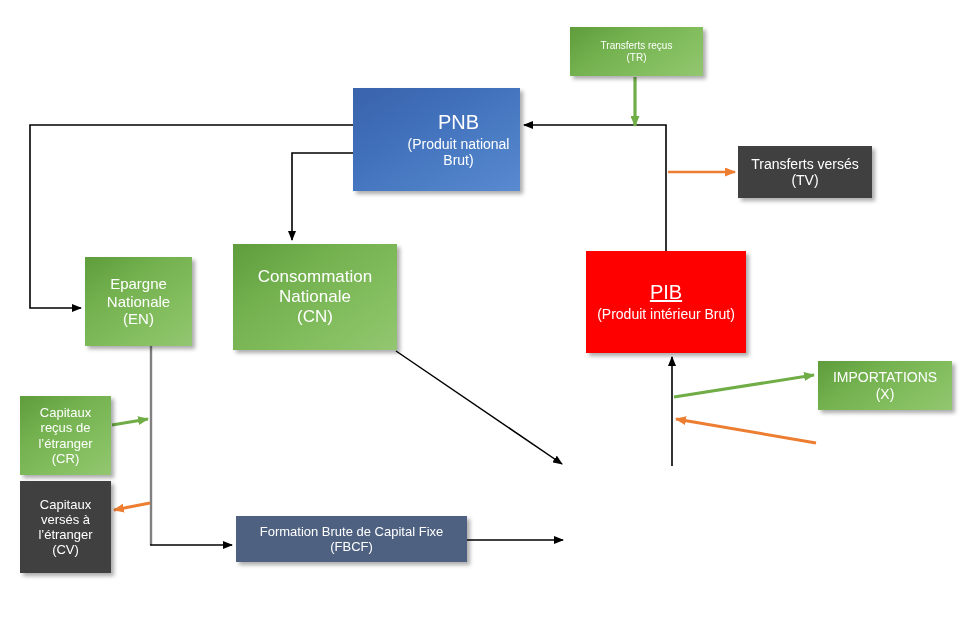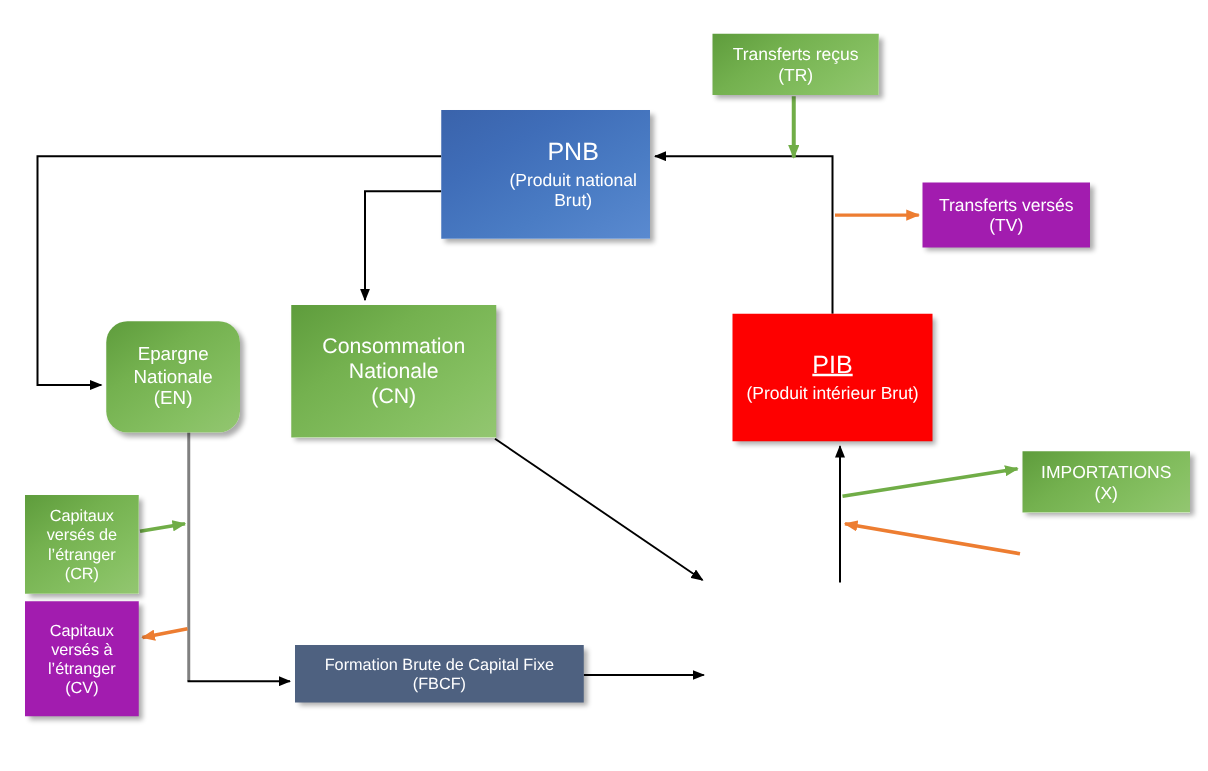--- a/index.html
+++ b/index.html
@@ -48,32 +48,32 @@
     background: linear-gradient(145deg, #5e9c3c 0%, #74b14f 35%, #86c062 75%, #93c671 100%);
   }
   .blue {
     background: linear-gradient(150deg, #3a63ab 0%, #3f6db8 30%, #4a7cc4 65%, #5a8ad0 100%);
     padding-left: 44px;
   }
   .red {
     background: #fe0000;
   }
   .orange {
-    background: #a21caf;
+    background: #404040;
   }
   .slate {
     background: #4e6180;
   }
 
-  #node-tr   { left: 570px; top: 27px;  width: 133px; height: 49px;  font-size: 14px; }
+  #node-tr   { left: 570px; top: 27px;  width: 133px; height: 49px;  font-size: 10px; }
   #node-pnb  { left: 353px; top: 88px;  width: 167px; height: 103px; }
   #node-pnb .ttl { font-size: 20px; margin-bottom: 2px; }
   #node-pnb .sub { font-size: 14px; }
   #node-tv   { left: 738px; top: 146px; width: 134px; height: 52px;  font-size: 14px; }
-  #node-en   { left: 85px;  top: 257px; width: 107px; height: 89px;  font-size: 15px; border-radius: 17px; }
+  #node-en   { left: 85px;  top: 257px; width: 107px; height: 89px;  font-size: 15px; }
   #node-cn   { left: 233px; top: 244px; width: 164px; height: 106px; font-size: 17px; }
   #node-pib  { left: 586px; top: 251px; width: 160px; height: 102px; }
   #node-pib .ttl { font-size: 20px; margin-bottom: 2px; text-decoration: underline; }
   #node-pib .sub { font-size: 14px; }
   #node-x    { left: 818px; top: 361px; width: 134px; height: 49px;  font-size: 14px; }
   #node-cr   { left: 20px;  top: 396px; width: 91px;  height: 79px;  font-size: 13px; }
   #node-m    { left: 818px; top: 430px; width: 134px; height: 49px;  font-size: 14px; }
   #node-cv   { left: 20px;  top: 481px; width: 91px;  height: 92px;  font-size: 13px; }
   #node-fbcf { left: 236px; top: 516px; width: 231px; height: 46px;  font-size: 13px; }
   #node-dib  { left: 566px; top: 466px; width: 180px; height: 100px; }
@@ -171,21 +171,21 @@
   </div>
 
   <div class="node greenflat" id="node-x">
     <span class="ttl">IMPORTATIONS</span>
     <span class="sub">(X)</span>
   </div>
 
 
   <div class="node greenflat" id="node-cr">
     <span>Capitaux</span>
-    <span>versés de</span>
+    <span>reçus de</span>
     <span>l’étranger</span>
     <span>(CR)</span>
   </div>
 
   <div class="node orange" id="node-cv">
     <span>Capitaux</span>
     <span>versés à</span>
     <span>l’étranger</span>
     <span>(CV)</span>
   </div>

